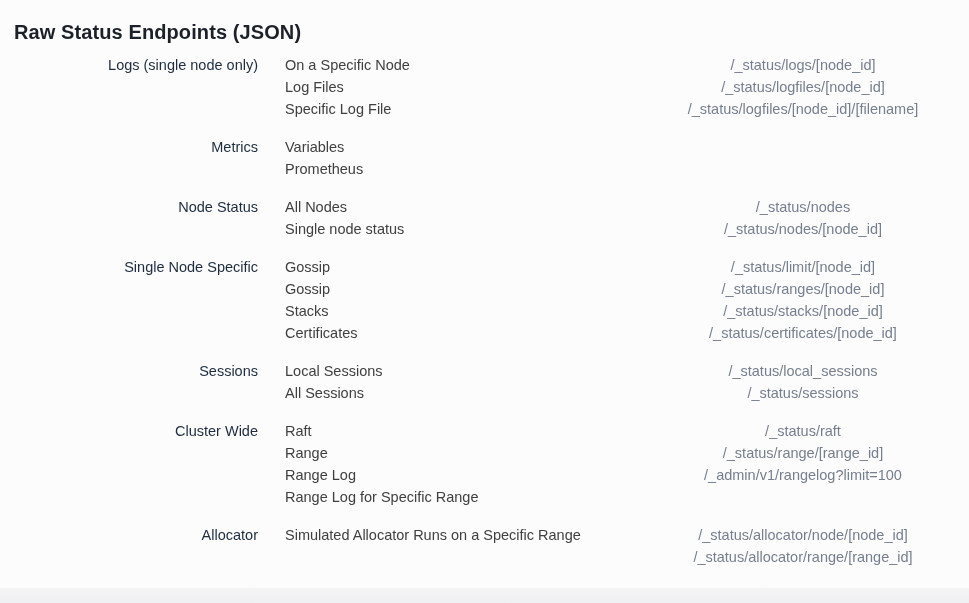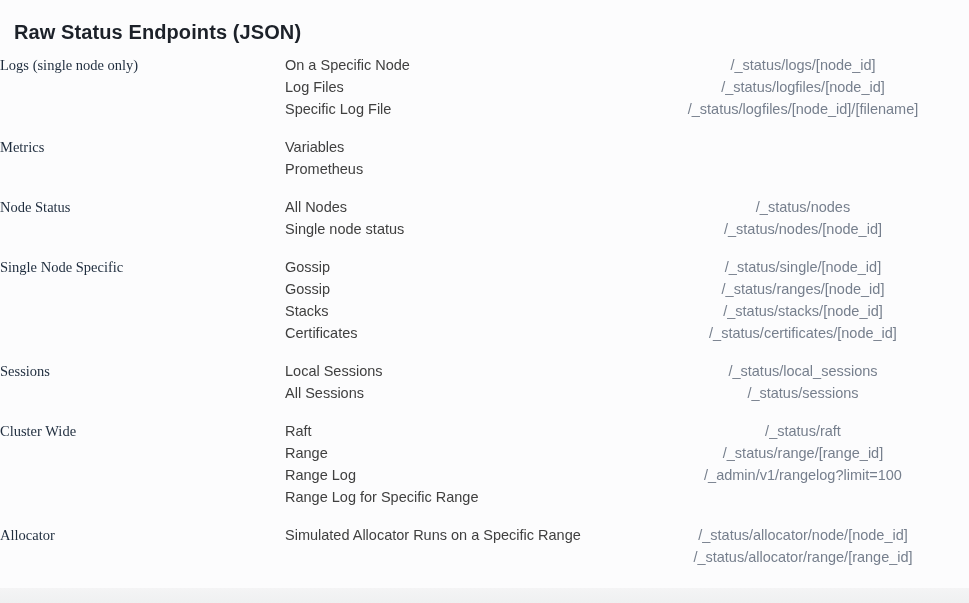--- a/index.html
+++ b/index.html
@@ -30,24 +30,24 @@
     left: 0;
     top: 54px;
     width: 969px;
   }
   .endpoint-group {
     display: grid;
     grid-template-columns: 258px 379px 1fr;
     margin-bottom: 16px;
   }
   .category-cell {
+    text-align: right;
     font-size: 14.5px;
     line-height: 22px;
     color: #1e2c3d;
-    font-family: Liberation Serif, serif;
   }
   .links-cell {
     padding-left: 27px;
   }
   .links-cell a {
     display: block;
     font-size: 14.5px;
     line-height: 22px;
     color: #404040;
     text-decoration: none;
@@ -112,21 +112,21 @@
       </div>
       <div class="endpoint-group">
         <div class="category-cell">Single Node Specific</div>
         <div class="links-cell">
           <a href="#">Gossip</a>
           <a href="#">Gossip</a>
           <a href="#">Stacks</a>
           <a href="#">Certificates</a>
         </div>
         <div class="paths-cell">
-          <span class="path">/_status/single/[node_id]</span>
+          <span class="path">/_status/limit/[node_id]</span>
           <span class="path">/_status/ranges/[node_id]</span>
           <span class="path">/_status/stacks/[node_id]</span>
           <span class="path">/_status/certificates/[node_id]</span>
         </div>
       </div>
       <div class="endpoint-group">
         <div class="category-cell">Sessions</div>
         <div class="links-cell">
           <a href="#">Local Sessions</a>
           <a href="#">All Sessions</a>

